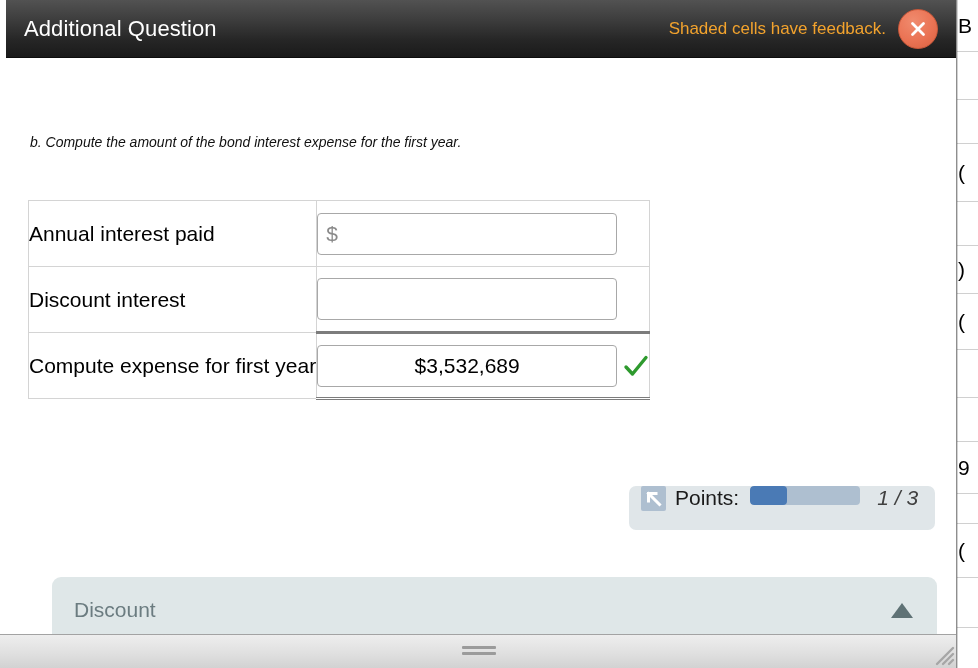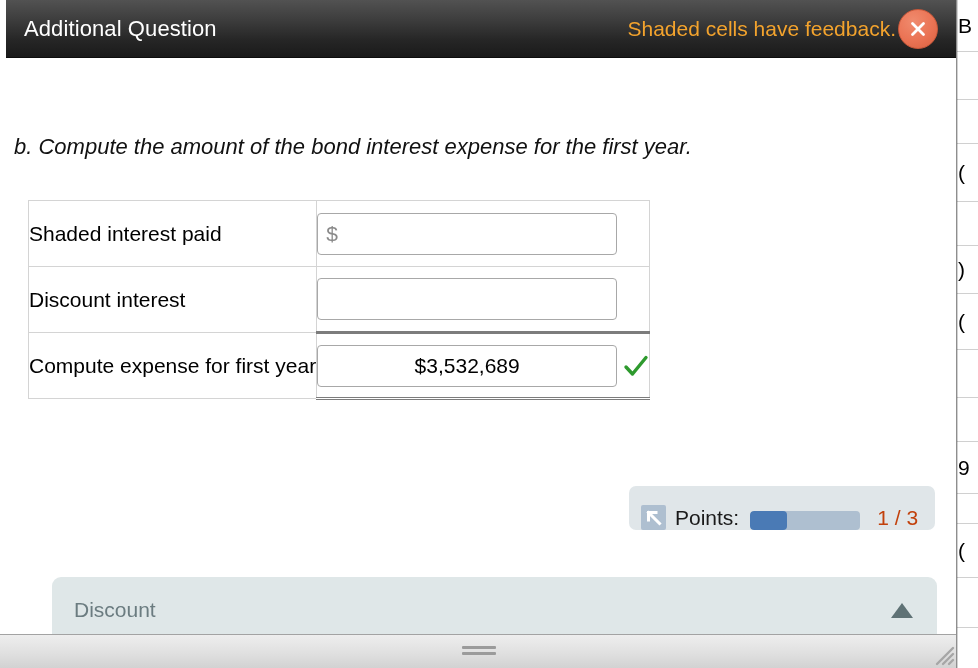--- a/index.html
+++ b/index.html
@@ -67,22 +67,22 @@
   }
   #dialog-title {
     color: #ffffff;
     font-size: 22px;
     letter-spacing: 0.1px;
     flex: 0 0 auto;
   }
   #titlebar-spacer { flex: 1 1 auto; }
   #shaded-note {
     color: #f3a32d;
-    font-size: 21px;
-    margin-right: 2px;
+    font-size: 17px;
+    margin-right: 12px;
     white-space: nowrap;
   }
   #close-button {
     width: 40px; height: 40px;
     border-radius: 50%;
     background: radial-gradient(circle at 38% 30%, #f08b6e 0%, #ea7354 55%, #d9603f 100%);
     border: 1px solid #c9583a;
     display: flex;
     align-items: center;
     justify-content: center;
@@ -94,23 +94,23 @@
 
   
   #content {
     position: relative;
     height: 578px;
     background: #fff;
     overflow: hidden;
   }
   #question-text {
     position: absolute;
-    left: 8px;
+    left: 24px;
     top: 76px;
-    font-size: 22px;
+    font-size: 14px;
     font-style: italic;
     color: #111;
     white-space: nowrap;
   }
 
   
   #answer-table {
     position: absolute;
     left: 22px;
     top: 142px;
@@ -169,21 +169,21 @@
   
   #points-panel {
     position: absolute;
     left: 623px;
     top: 428px;
     width: 306px;
     height: 44px;
     background: #e0e6e9;
     border-radius: 7px;
     display: flex;
-    align-items: flex-end;
+    align-items: flex-start;
     padding: 0 16px 0 12px;
   }
   #points-icon {
     width: 25px; height: 25px;
     flex: 0 0 auto;
     margin-right: 9px;
     line-height: 0;
   }
   #points-label {
     font-size: 21px;
@@ -199,23 +199,24 @@
     overflow: hidden;
     flex: 0 0 auto;
   }
   #points-bar-fill {
     height: 100%;
     background: #4a7ab5;
     border-radius: 4px;
   }
   #points-score {
     font-size: 21px;
-    color: #c2410c;
+    color: #404040;
     margin-left: 17px;
     white-space: nowrap;
+    font-style: italic;
   }
 
   
   #feedback-bar {
     position: absolute;
     left: 46px;
     top: 519px;
     width: 885px;
     height: 65px;
     background: #dfe7e8;
@@ -303,21 +304,21 @@
   </div>
 
   <div id="content">
 
     <div id="question-text">b. Compute the amount of the bond interest expense for the first year.</div>
 
     <table id="answer-table">
       <tbody>
 
         <tr>
-          <td class="label-cell">Shaded interest paid</td>
+          <td class="label-cell">Annual interest paid</td>
           <td class="input-cell">
             <div class="cellbox">
               <div class="field">
                 <span class="prefix-dollar">$</span>
                 <span></span>
               </div>
             </div>
           </td>
         </tr>
 

